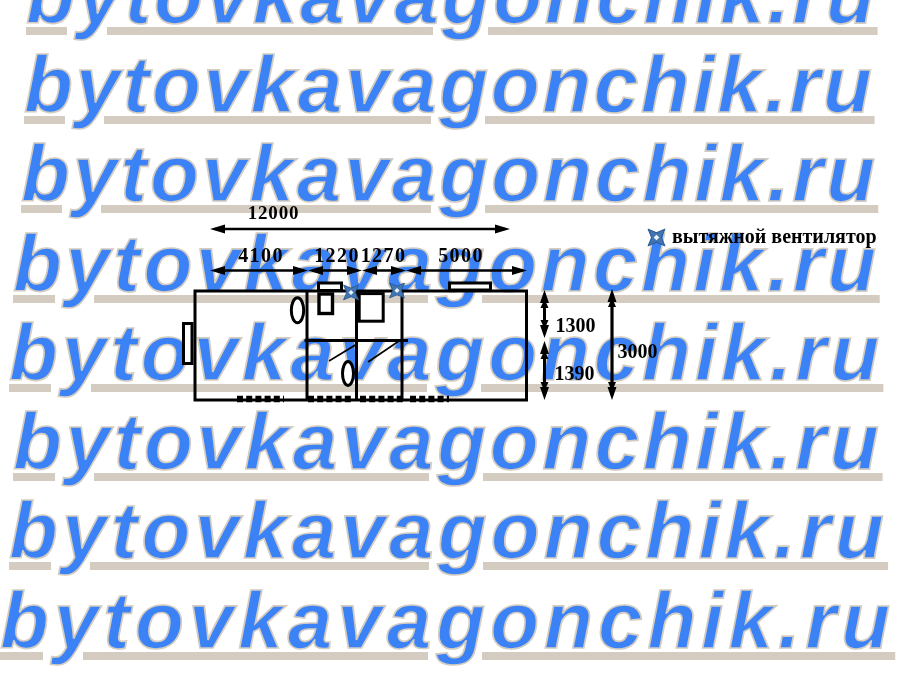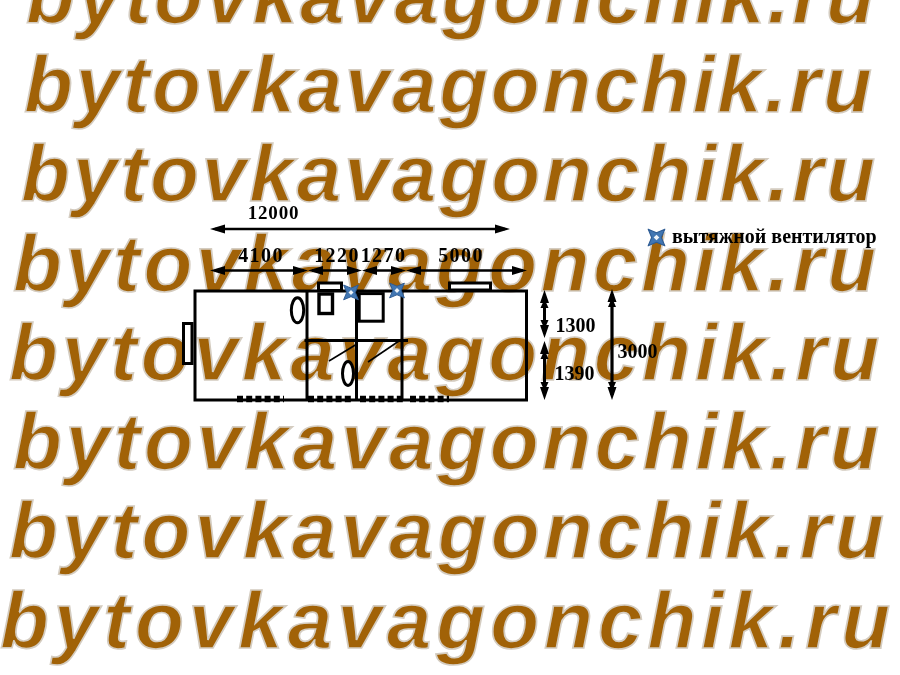--- a/index.html
+++ b/index.html
@@ -1,20 +1,20 @@
 <!DOCTYPE html>
 <html><head>
 <meta charset="utf-8">
 <style>
   html,body{margin:0;padding:0;}
   body{width:900px;height:675px;overflow:hidden;position:relative;background:#fff;
        font-family:"Liberation Sans",sans-serif;}
-  .wm{position:absolute;white-space:nowrap;color:#a16207;
+  .wm{position:absolute;white-space:nowrap;color:#3b82f6;
       font:bold italic 80px "Liberation Sans",sans-serif;
-      letter-spacing:2.7px;line-height:1;-webkit-text-stroke:1.7px #d4ccc0;}
+      letter-spacing:2.7px;line-height:1;text-decoration:underline;-webkit-text-stroke:1.7px #d4ccc0;}
   svg{position:absolute;left:0;top:0;}
   .dim{font:bold 20px "Liberation Serif",serif;fill:#000;}
 </style>
 </head>
 <body>
 
 <div class="wm" style="letter-spacing:2.7px;left:26px;top:-44.35px;">bytovkavagonchik.ru</div>
 
 <div class="wm" style="letter-spacing:2.65px;left:24px;top:44.95px;">bytovkavagonchik.ru</div>
 

